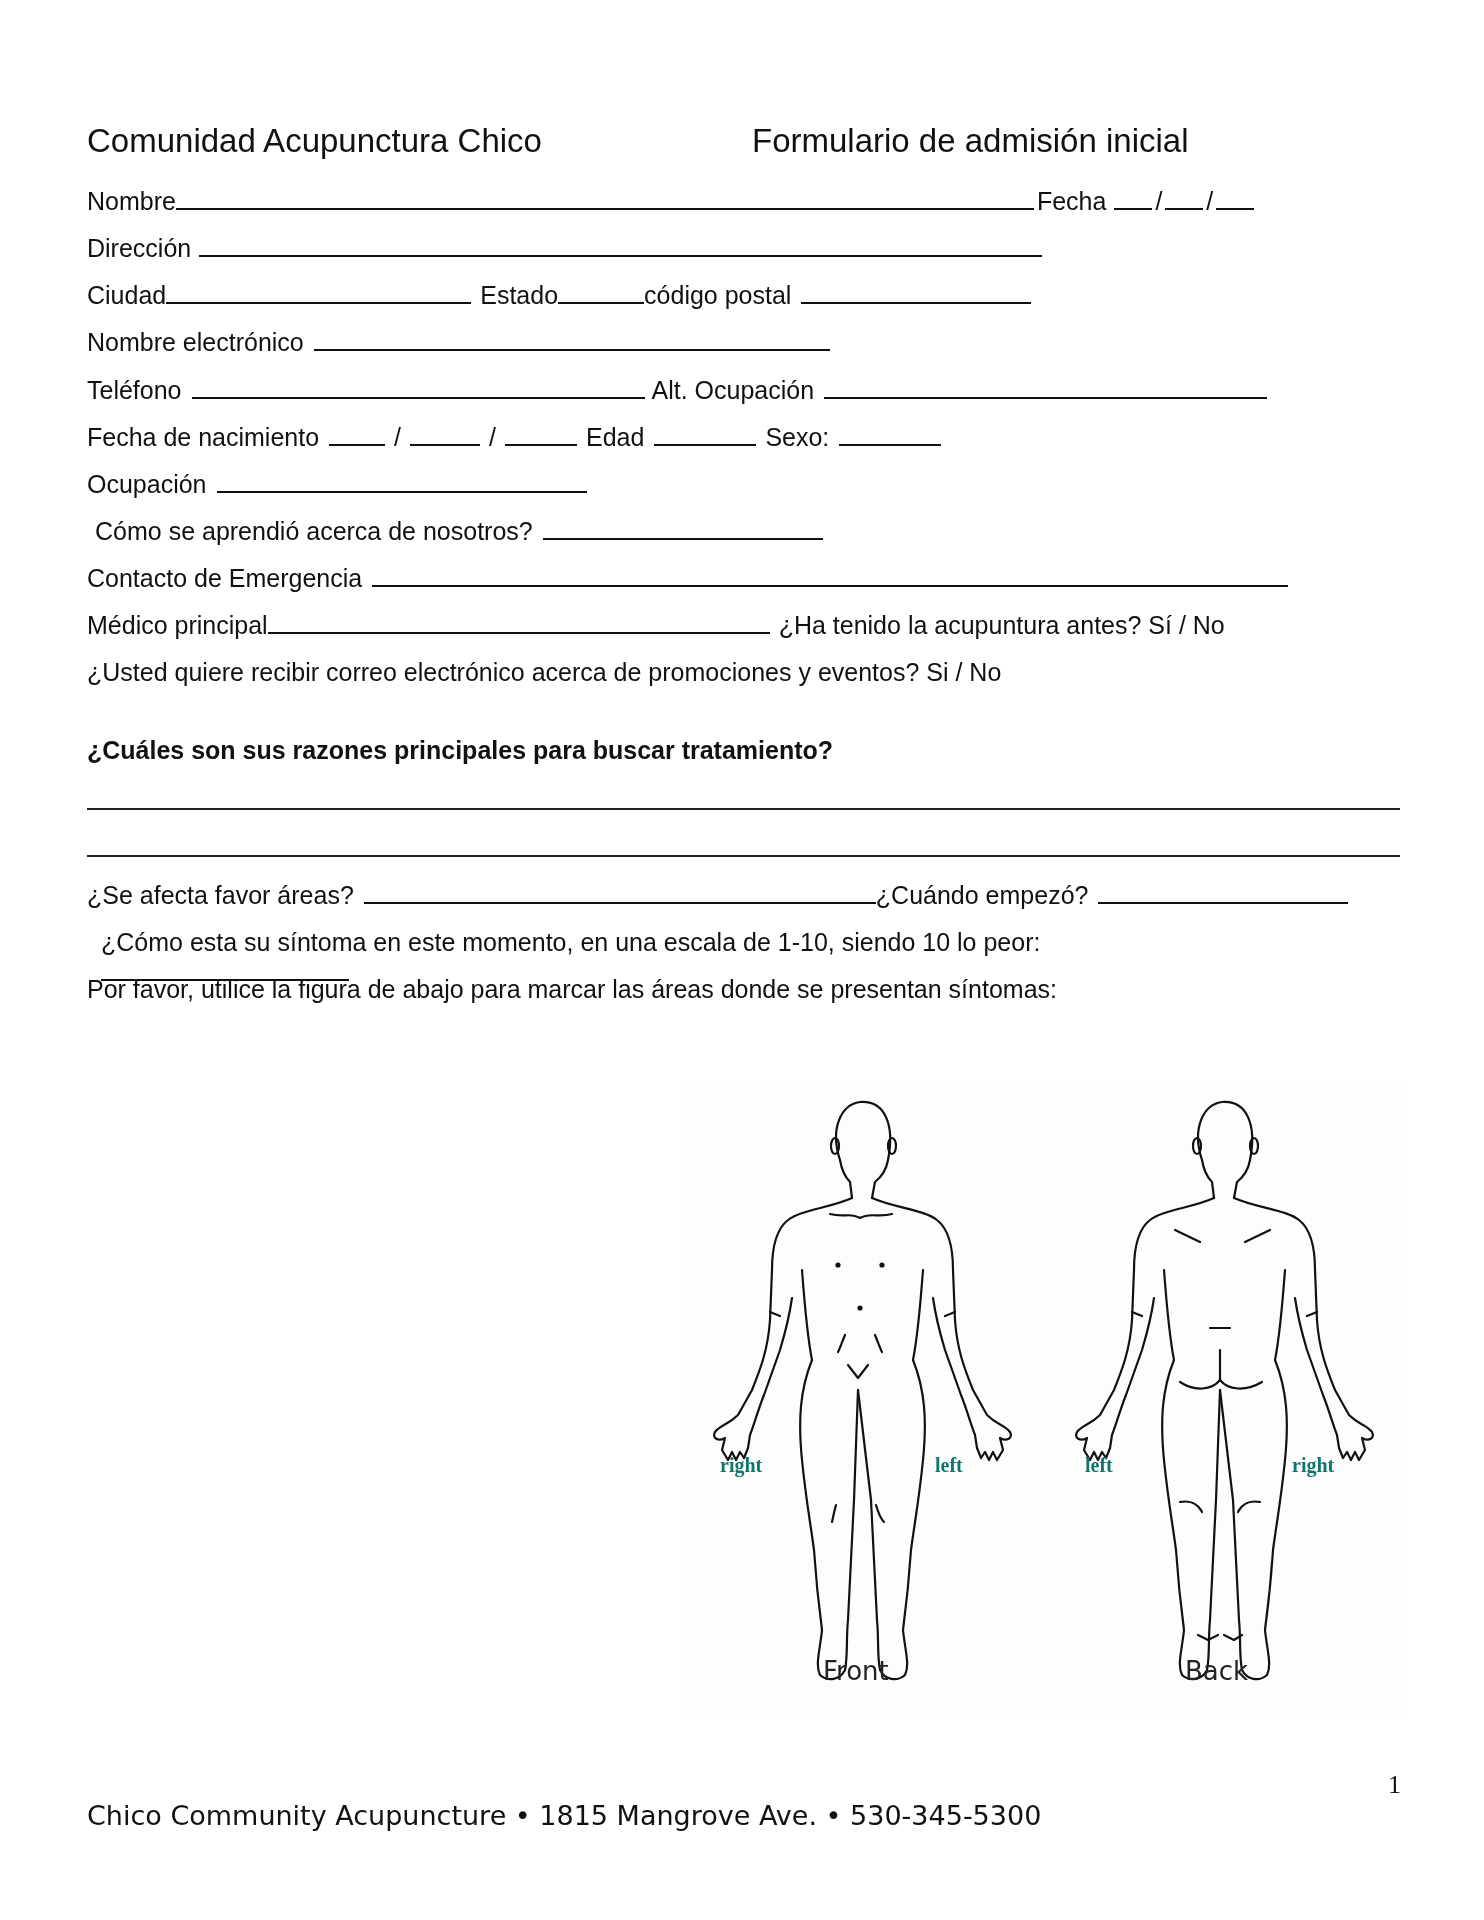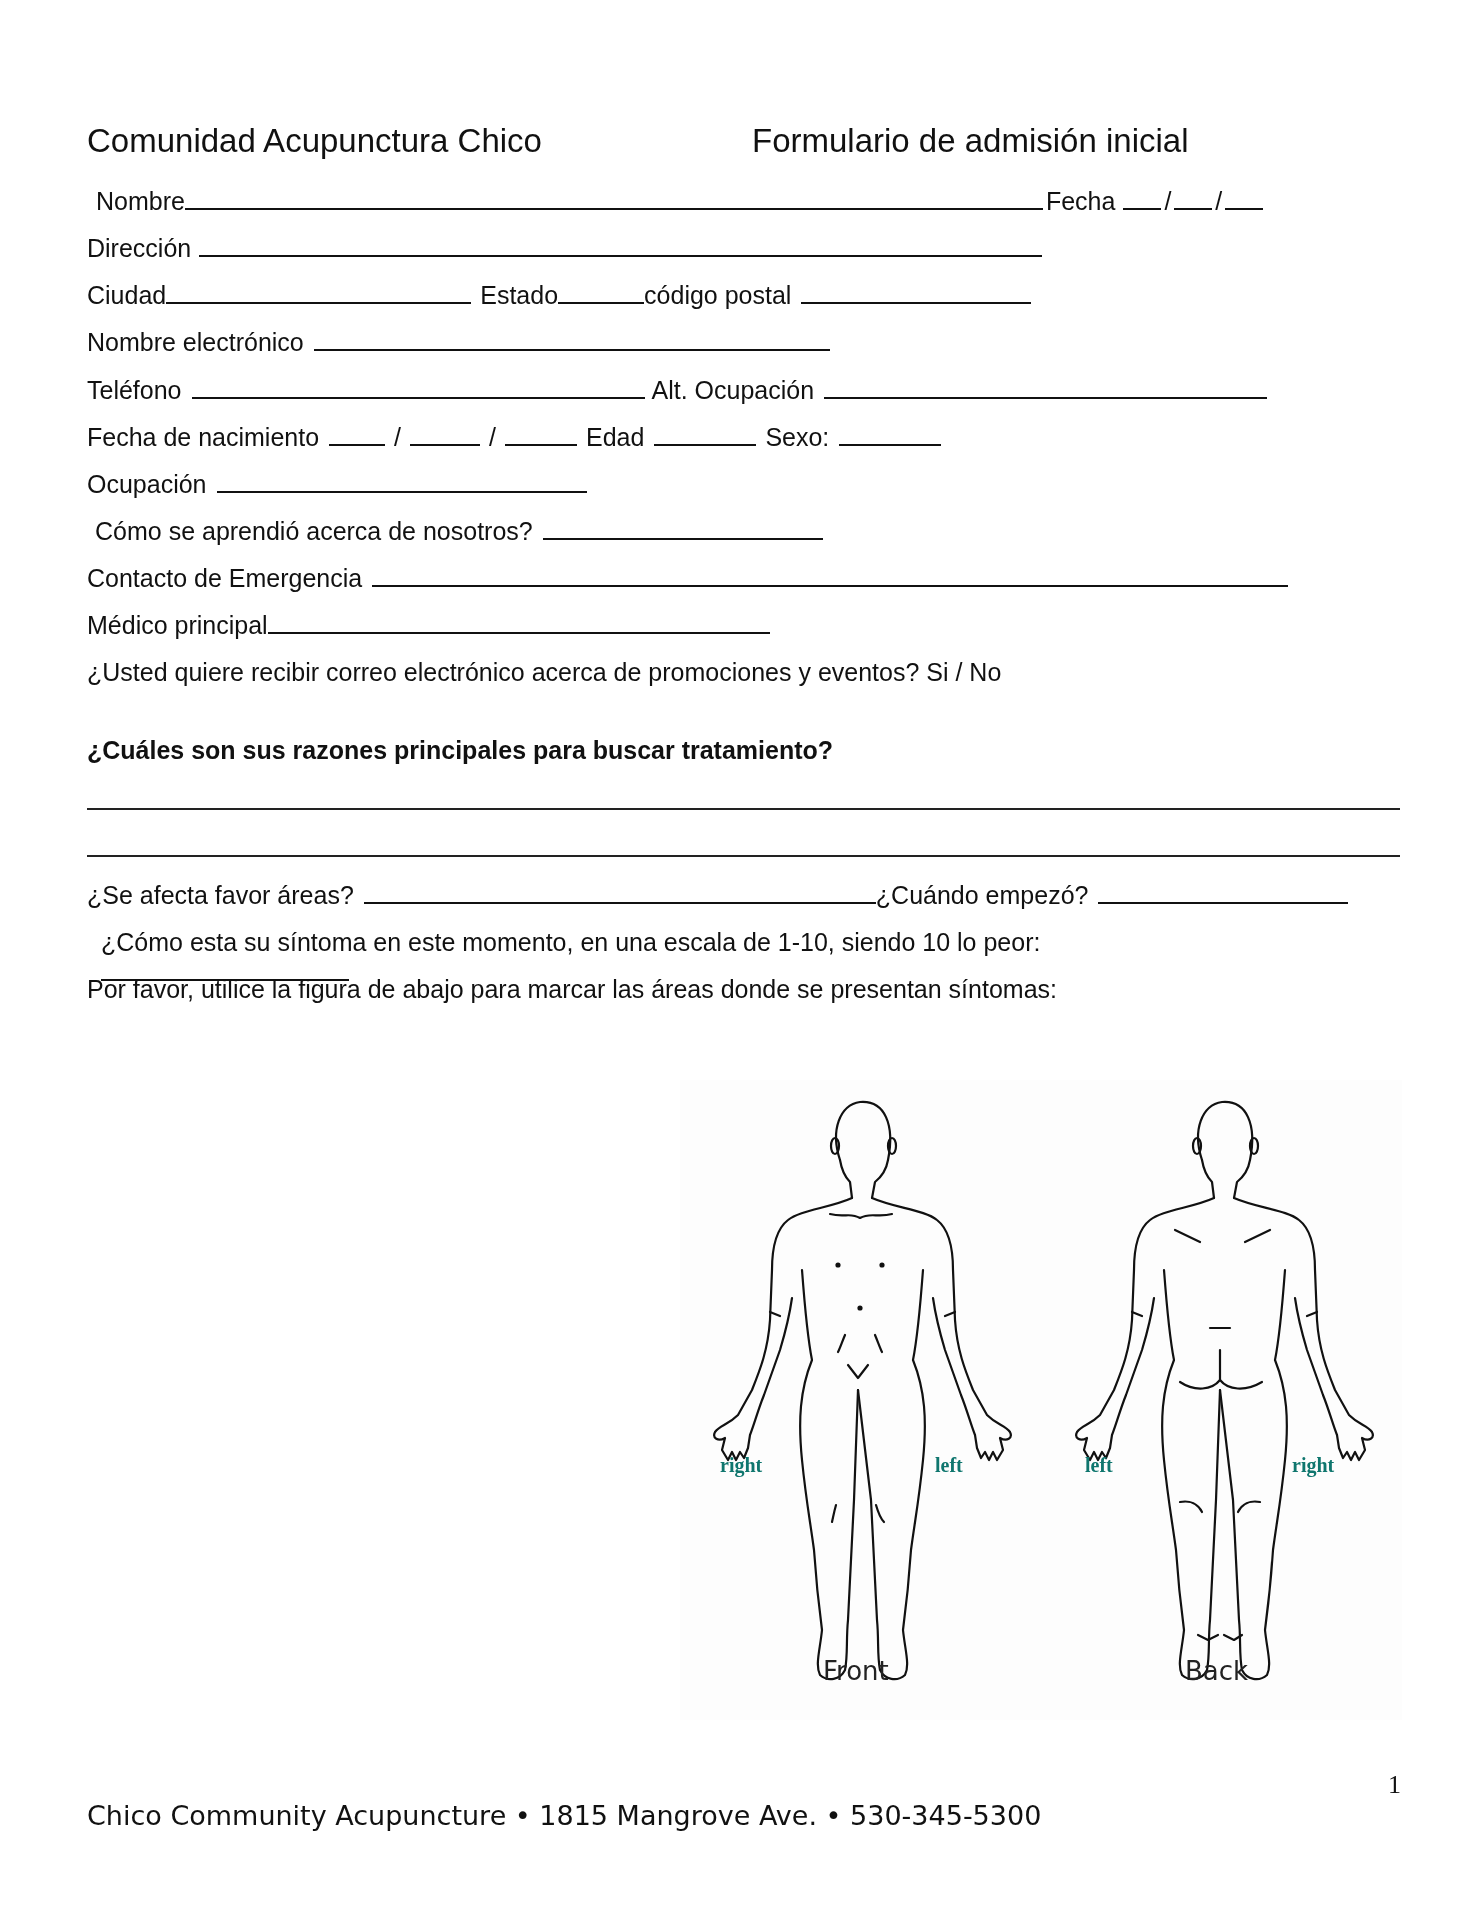--- a/index.html
+++ b/index.html
@@ -18,21 +18,21 @@
   .view-lbl { position: absolute; font-family: "DejaVu Sans", sans-serif; font-size: 26px; color: #222; }
   .footer { font-family: "DejaVu Sans", sans-serif; font-size: 27px; color: #111; }
   .pagenum { font-family: "Liberation Serif", serif; font-size: 26px; }
 </style>
 </head>
 <body>
 
 <div class="abs hdr" style="left:87px; top:122px;">Comunidad Acupunctura Chico</div>
 <div class="abs hdr" style="left:752px; top:122px;">Formulario de admisión inicial</div>
 
-<div class="abs row" style="left:96px; top:186px;">
+<div class="abs row" style="left:87px; top:186px;">
   <span class="lbl">Nombre</span>
   <span class="blank" style="width:858px; margin-left:0;"></span>
   <span class="lbl">Fecha</span>
   <span class="blank" style="width:38px; margin-left:8px;"></span>
   <span class="lbl">/</span>
   <span class="blank" style="width:38px;"></span>
   <span class="lbl">/</span>
   <span class="blank" style="width:38px;"></span>
 </div>
 
@@ -86,20 +86,21 @@
 </div>
 
 <div class="abs row" style="left:87px; top:563px;">
   <span class="lbl">Contacto de Emergencia</span>
   <span class="blank" style="width:916px; margin-left:10px;"></span>
 </div>
 
 <div class="abs row" style="left:87px; top:610px;">
   <span class="lbl">Médico principal</span>
   <span class="blank" style="width:502px; margin-left:0;"></span>
+  <span class="lbl" style="margin-left:6px;">¿Ha tenido la acupuntura antes? Sí / No</span>
 </div>
 
 <div class="abs row" style="left:87px; top:657px;">
   <span class="lbl">¿Usted quiere recibir correo electrónico acerca de promociones y eventos? Si / No</span>
 </div>
 
 <div class="abs row bold" style="left:87px; top:735px;">
   <span class="lbl">¿Cuáles son sus razones principales para buscar tratamiento?</span>
 </div>
 

